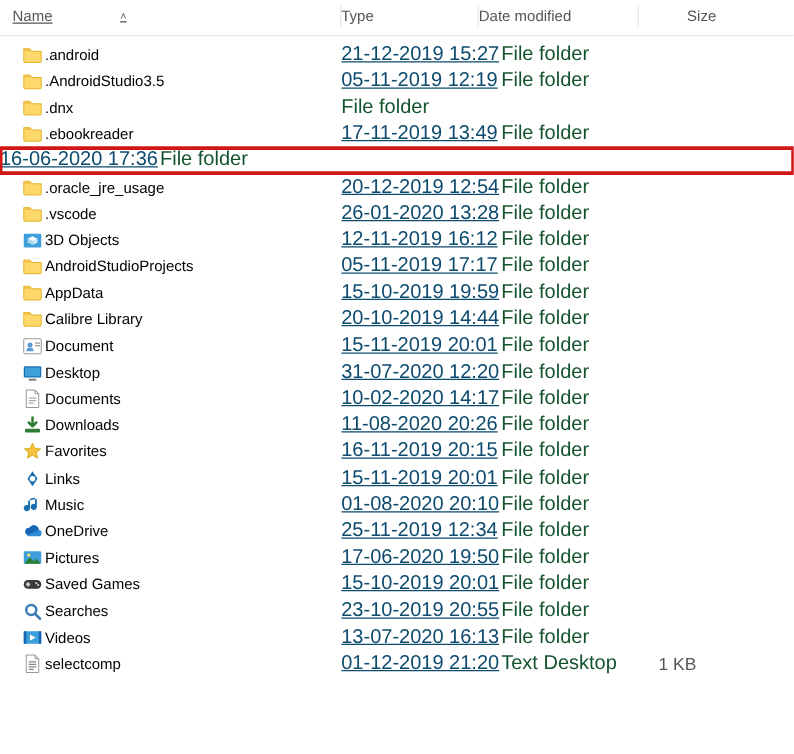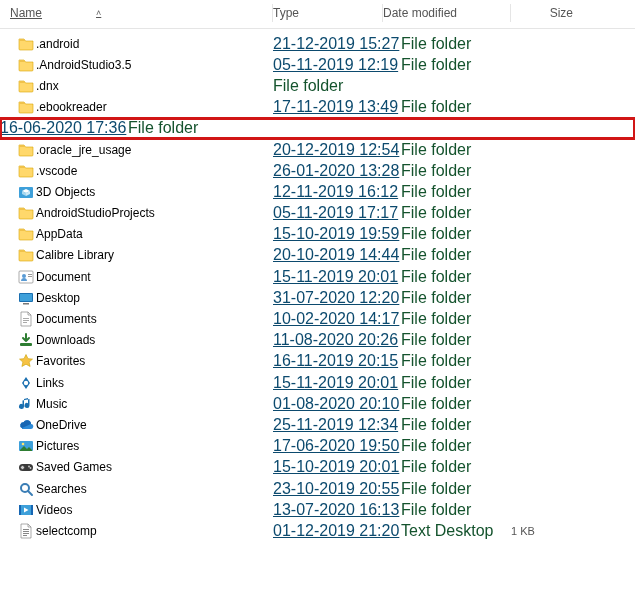--- a/index.html
+++ b/index.html
@@ -46,21 +46,21 @@
   .row .cell { white-space: nowrap; overflow: hidden; }
   .row .name-cell {
     width: 273px;
     display: flex;
     align-items: center;
     padding-left: 18px;
     gap: 2px;
   }
   .row .date-cell { width: 128px; color: #0c4a6e; font-size: 16px; text-decoration: underline; }
   .row .type-cell { width: 110px; color: #14532d; font-size: 16px; }
-  .row .size-cell { width: 80px; text-align: left; color: #555; font-size: 11px; padding-right: 18px;}
+  .row .size-cell { width: 80px; text-align: center; color: #555; font-size: 14px; padding-right: 18px;}
   .row.highlight {
     outline: 3px solid #d11616;
     outline-offset: -2px;
   }
   .icon {
     width: 16px;
     height: 16px;
     display: inline-flex;
     align-items: center;
     justify-content: center;

